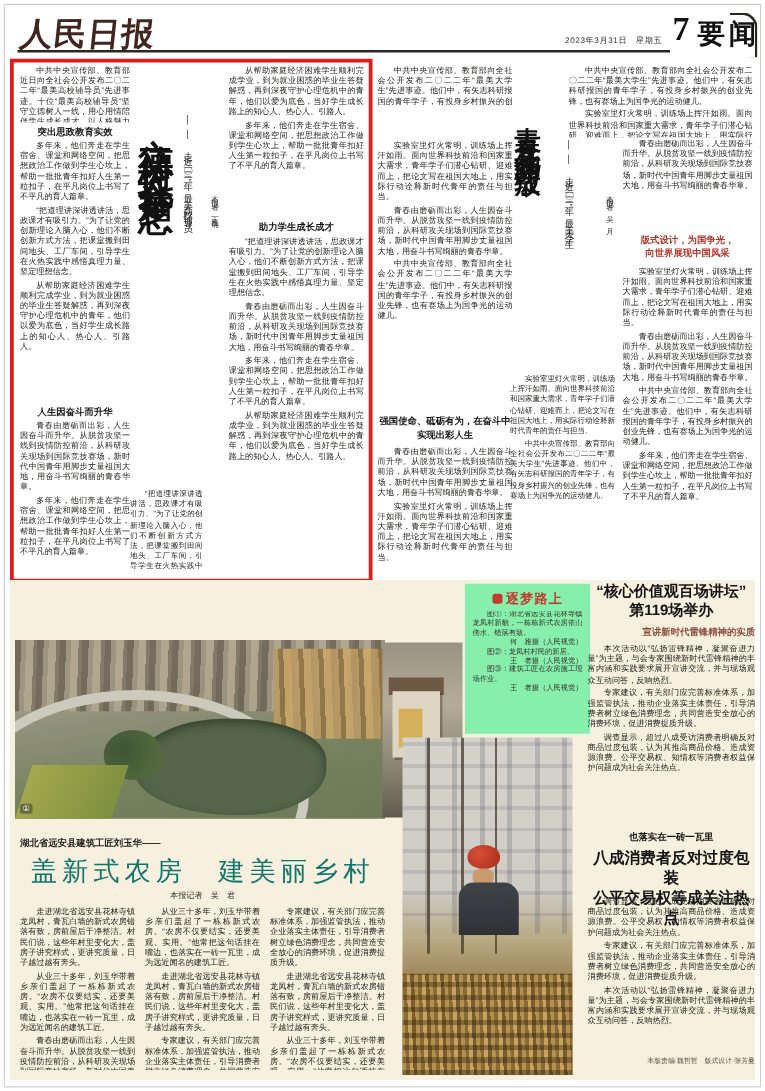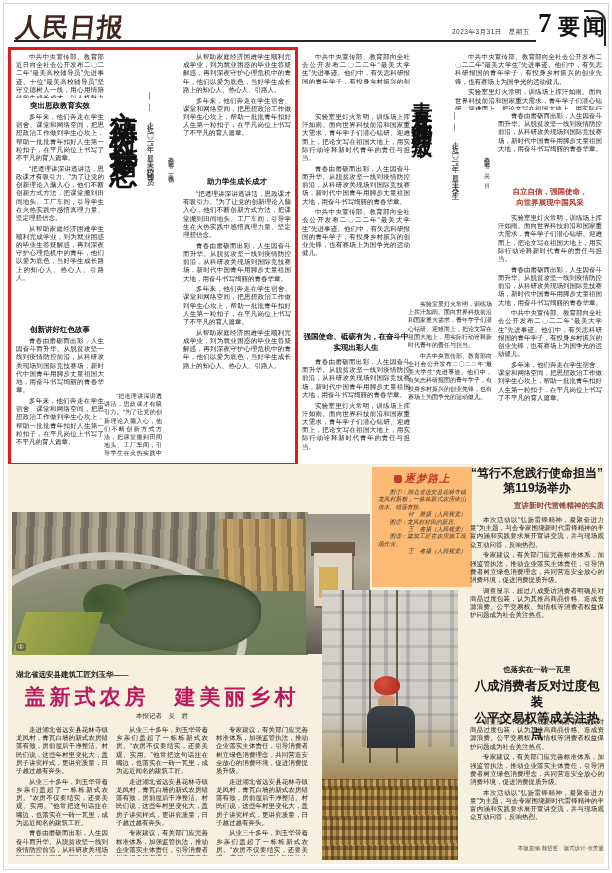--- a/index.html
+++ b/index.html
@@ -22,25 +22,25 @@
   .cap .ind{text-indent:2em;}
   .cap .credit{text-align:right;}
   .sub{font-weight:bold;font-size:7.5px;line-height:11px;text-align:center;color:#151413;}
   .subred{color:#b5342a;}
   .vert{writing-mode:vertical-rl;}
   .vhead{font-family:"Liberation Serif",serif;font-weight:bold;color:#111;}
   .vsub{font-size:7.5px;letter-spacing:4px;color:#222;}
   .vby{font-size:6px;letter-spacing:2px;color:#333;}
   .redbox{border:3px solid #e11b1b;pointer-events:none;}
   .panel{background:#f7f0de;}
-  .capbox{background:#fdba74;font-style:italic;}
+  .capbox{background:#86efac;}
   .ftitle{font-weight:bold;font-size:10.5px;color:#c23b2e;text-align:center;letter-spacing:1px;}
   .ficon{display:inline-block;width:8px;height:8px;background:#c23b2e;border-radius:2px;margin-right:3px;vertical-align:-1px;}
   .kicker{font-weight:bold;font-size:7.5px;color:#222;}
-  .bigh{font-family:"Liberation Serif",serif;font-weight:bold;font-size:21px;letter-spacing:4px;text-align:center;color:#be185d;}
+  .bigh{font-family:"Liberation Serif",serif;font-weight:normal;font-size:21px;letter-spacing:4px;text-align:center;color:#0f766e;}
   .byline{font-size:6.5px;text-align:center;color:#333;}
   .h4{font-weight:bold;font-size:12px;text-align:center;color:#141414;line-height:15px;}
   .deck{font-size:7.5px;text-align:right;color:#8d4a3e;font-weight:bold;}
   .h5{font-weight:bold;font-size:12.5px;text-align:center;color:#141414;line-height:16px;}
   .creditline{font-size:5.5px;color:#55504a;text-align:right;}
   .badge{font-size:6.5px;color:#fff;background:rgba(60,60,50,.55);border-radius:2px;padding:0 2px;}
   
   .photo{overflow:hidden;}
   .aerial{background:linear-gradient(170deg,#96937e 0%,#a8a390 18%,#8e8f78 40%,#74805e 70%,#6d7a58 100%);}
   .a-build{position:absolute;left:0;top:0;width:100%;height:40%;background:repeating-linear-gradient(92deg,#6b6354 0 5px,#9c9280 5px 9px,#b3a78f 9px 15px,#7d7363 15px 18px);opacity:.85;}
@@ -77,21 +77,21 @@
 
   <div class="abs txt" style="left:16px;top:53px;width:88px;height:45px;">
     <p>中共中央宣传部、教育部近日向全社会公开发布二〇二二年“最美高校辅导员”先进事迹。十位“最美高校辅导员”坚守立德树人一线，用心用情陪伴学生成长成才，以人格魅力和学识素养赢得广泛赞誉。</p>
   </div>
   <div class="abs sub" style="left:16px;top:100px;width:88px;">突出思政教育实效</div>
   <div class="abs txt" style="left:16px;top:113px;width:88px;height:208px;">
     <p>多年来，他们奔走在学生宿舍、课堂和网络空间，把思想政治工作做到学生心坎上，帮助一批批青年扣好人生第一粒扣子，在平凡岗位上书写了不平凡的育人篇章。</p>
     <p>“把道理讲深讲透讲活，思政课才有吸引力。”为了让党的创新理论入脑入心，他们不断创新方式方法，把课堂搬到田间地头、工厂车间，引导学生在火热实践中感悟真理力量、坚定理想信念。</p>
     <p>从帮助家庭经济困难学生顺利完成学业，到为就业困惑的毕业生答疑解惑，再到深夜守护心理危机中的青年，他们以爱为底色，当好学生成长路上的知心人、热心人、引路人。</p>
   </div>
-  <div class="abs sub" style="left:16px;top:324px;width:88px;">创新讲好红色故事</div>
+  <div class="abs sub" style="left:16px;top:324px;width:88px;">人生因奋斗而升华</div>
   <div class="abs txt" style="left:16px;top:337px;width:88px;height:121px;">
     <p>青春由磨砺而出彩，人生因奋斗而升华。从脱贫攻坚一线到疫情防控前沿，从科研攻关现场到国际竞技赛场，新时代中国青年用脚步丈量祖国大地，用奋斗书写绚丽的青春华章。</p>
     <p>多年来，他们奔走在学生宿舍、课堂和网络空间，把思想政治工作做到学生心坎上，帮助一批批青年扣好人生第一粒扣子，在平凡岗位上书写了不平凡的育人篇章。</p>
   </div>
 
   <div class="abs vert vhead" style="left:104px;top:88px;height:298px;font-size:28px;letter-spacing:7px;">立德树人托举梦想</div>
   <div class="abs txt" style="left:104px;top:392px;width:58px;height:66px;font-size:6px;">
     <p>“把道理讲深讲透讲活，思政课才有吸引力。”为了让党的创新理论入脑入心，他们不断创新方式方法，把课堂搬到田间地头、工厂车间，引导学生在火热实践中感悟真理力量、坚定理想信念。</p>
   </div>
   <div class="abs vert vsub" style="left:145px;top:92px;height:240px;">——走近二〇二二年“最美高校辅导员”</div>
@@ -137,21 +137,21 @@
   <div class="abs vert vby" style="left:482px;top:152px;height:72px;">本报记者　吴　月</div>
 
   <div class="abs txt" style="left:455px;top:53px;width:147px;height:57px;">
     <p>中共中央宣传部、教育部向全社会公开发布二〇二二年“最美大学生”先进事迹。他们中，有矢志科研报国的青年学子，有投身乡村振兴的创业先锋，也有赛场上为国争光的运动健儿。</p>
     <p>实验室里灯火常明，训练场上挥汗如雨。面向世界科技前沿和国家重大需求，青年学子们潜心钻研、迎难而上，把论文写在祖国大地上，用实际行动诠释新时代青年的责任与担当。</p>
   </div>
   <div class="abs txt" style="left:498px;top:112px;width:104px;height:70px;">
     <p>青春由磨砺而出彩，人生因奋斗而升华。从脱贫攻坚一线到疫情防控前沿，从科研攻关现场到国际竞技赛场，新时代中国青年用脚步丈量祖国大地，用奋斗书写绚丽的青春华章。</p>
   </div>
   <div class="abs sub subred" style="left:498px;top:186px;width:104px;">
-    <div>自立自信，强国使命，</div>
+    <div>版式设计，为国争光，</div>
     <div>向世界展现中国风采</div>
   </div>
   <div class="abs txt" style="left:498px;top:214px;width:104px;height:244px;">
     <p>实验室里灯火常明，训练场上挥汗如雨。面向世界科技前沿和国家重大需求，青年学子们潜心钻研、迎难而上，把论文写在祖国大地上，用实际行动诠释新时代青年的责任与担当。</p>
     <p>青春由磨砺而出彩，人生因奋斗而升华。从脱贫攻坚一线到疫情防控前沿，从科研攻关现场到国际竞技赛场，新时代中国青年用脚步丈量祖国大地，用奋斗书写绚丽的青春华章。</p>
     <p>中共中央宣传部、教育部向全社会公开发布二〇二二年“最美大学生”先进事迹。他们中，有矢志科研报国的青年学子，有投身乡村振兴的创业先锋，也有赛场上为国争光的运动健儿。</p>
     <p>多年来，他们奔走在学生宿舍、课堂和网络空间，把思想政治工作做到学生心坎上，帮助一批批青年扣好人生第一粒扣子，在平凡岗位上书写了不平凡的育人篇章。</p>
   </div>
 
   <div class="abs panel" style="left:8px;top:464px;width:596px;height:400px;"></div>
@@ -207,21 +207,21 @@
     <p>走进湖北省远安县花林寺镇龙凤村，青瓦白墙的新式农房错落有致，房前屋后干净整洁。村民们说，这些年村里变化大，盖房子讲究样式，更讲究质量，日子越过越有奔头。</p>
     <p>专家建议，有关部门应完善标准体系，加强监管执法，推动企业落实主体责任，引导消费者树立绿色消费理念，共同营造安全放心的消费环境，促进消费提质升级。</p>
   </div>
   <div class="abs txt" style="left:216px;top:726px;width:92px;height:130px;">
     <p>专家建议，有关部门应完善标准体系，加强监管执法，推动企业落实主体责任，引导消费者树立绿色消费理念，共同营造安全放心的消费环境，促进消费提质升级。</p>
     <p>走进湖北省远安县花林寺镇龙凤村，青瓦白墙的新式农房错落有致，房前屋后干净整洁。村民们说，这些年村里变化大，盖房子讲究样式，更讲究质量，日子越过越有奔头。</p>
     <p>从业三十多年，刘玉华带着乡亲们盖起了一栋栋新式农房。“农房不仅要结实，还要美观、实用。”他常把这句话挂在嘴边，也落实在一砖一瓦里，成为远近闻名的建筑工匠。</p>
   </div>
 
   <div class="abs h4" style="left:470px;top:466px;width:134px;">
-    <div>“笃行不怠践行使命担当”</div>
+    <div>“核心价值观百场讲坛”</div>
     <div>第119场举办</div>
   </div>
   <div class="abs deck" style="left:470px;top:501px;width:134px;">宣讲新时代雷锋精神的实质</div>
   <div class="abs txt" style="left:470px;top:516px;width:134px;height:144px;">
     <p>本次活动以“弘扬雷锋精神，凝聚奋进力量”为主题，与会专家围绕新时代雷锋精神的丰富内涵和实践要求展开宣讲交流，并与现场观众互动问答，反响热烈。</p>
     <p>专家建议，有关部门应完善标准体系，加强监管执法，推动企业落实主体责任，引导消费者树立绿色消费理念，共同营造安全放心的消费环境，促进消费提质升级。</p>
     <p>调查显示，超过八成受访消费者明确反对商品过度包装，认为其推高商品价格、造成资源浪费。公平交易权、知情权等消费者权益保护问题成为社会关注热点。</p>
   </div>
 
   <div class="abs sub" style="left:470px;top:664px;width:134px;">也落实在一砖一瓦里</div>

